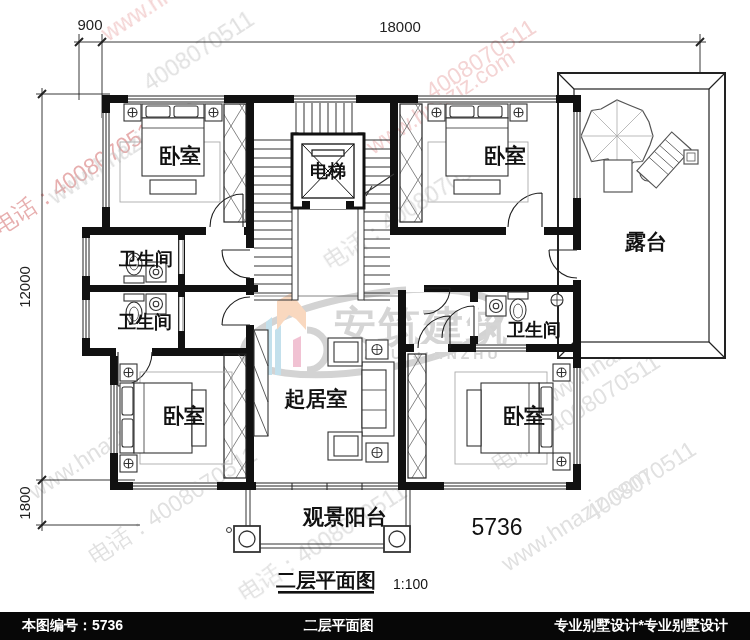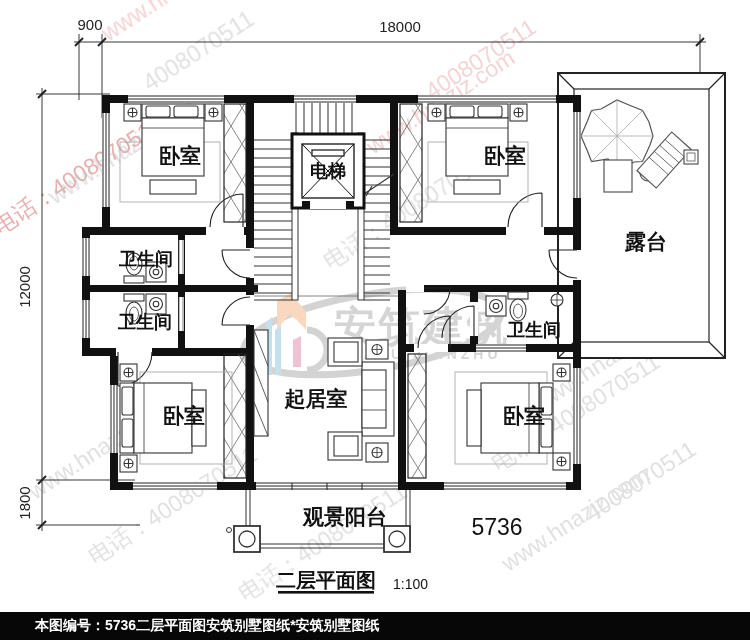--- a/index.html
+++ b/index.html
@@ -1,21 +1,21 @@
 <!DOCTYPE html>
 <html><head>
 <meta charset="utf-8">
 <style>
   html,body{margin:0;padding:0;background:#ffffff;}
   .page{position:relative;width:750px;height:640px;background:#ffffff;overflow:hidden;
         font-family:"Liberation Sans","DejaVu Sans",sans-serif;}
   .plan-svg{position:absolute;left:0;top:0;}
   .footer{position:absolute;left:0;top:612px;width:750px;height:28px;background:#070707;
-          display:flex;align-items:center;justify-content:flex-start;
-          padding:0 35px;box-sizing:border-box;}
+          display:flex;align-items:center;justify-content:space-between;
+          padding:0 22px;box-sizing:border-box;}
   .footer span{color:#ffffff;font-size:14px;font-weight:bold;white-space:nowrap;
                font-family:"Liberation Sans","DejaVu Sans",sans-serif;}
   text{font-family:"Liberation Sans","DejaVu Sans",sans-serif;}
   .roomlabel{font-size:21px;fill:#111;font-weight:bold;}
   .smlabel{font-size:18px;fill:#111;font-weight:bold;}
   .dimtxt{font-size:15px;fill:#222;}
   .wm{opacity:0.5;font-size:23px;}
 </style>
 </head>
 <body>
@@ -349,15 +349,15 @@
     <text x="497" y="535" text-anchor="middle" font-size="23" fill="#111">5736</text>
     <text x="326" y="587" text-anchor="middle" font-size="20" font-weight="bold" fill="#111">二层平面图</text>
     <rect x="278" y="591" width="96" height="2.6" fill="#111"></rect>
     <text x="393" y="589" font-size="14" fill="#111">1:100</text>
   </g>
 </svg>
 
 <div class="footer">
   <span>本图编号：5736</span>
   <span>二层平面图</span>
-  <span>安筑别墅图纸*安筑别墅图纸</span>
+  <span>专业别墅设计*专业别墅设计</span>
 </div>
 </div>
 
 </body></html>

